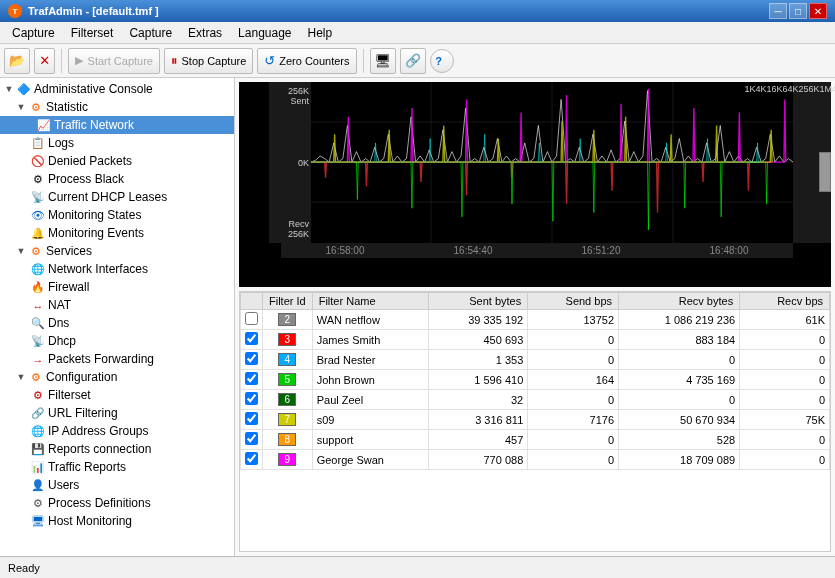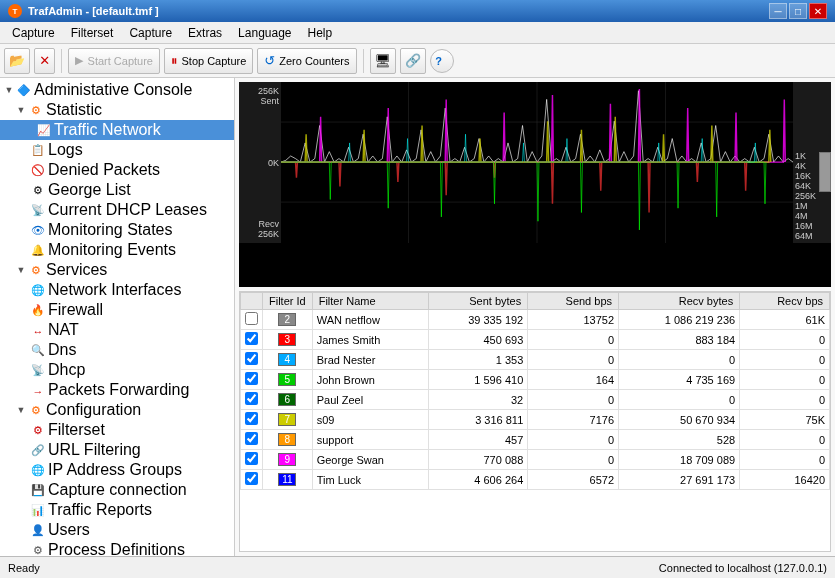--- a/index.html
+++ b/index.html
@@ -25,21 +25,21 @@
     
     
     .main { display: flex; height: calc(578px - 22px - 22px - 34px - 22px); }
     
     
     .sidebar { width: 235px; background: white; border-right: 1px solid #ccc; overflow-y: auto; padding: 2px 0; }
     .tree-item { display: flex; align-items: center; padding: 1px 0; cursor: pointer; white-space: nowrap; }
     .tree-item.selected { background: #4a90d9; color: white; }
     .tree-expand { width: 14px; height: 14px; display: inline-flex; align-items: center; justify-content: center; color: #555; font-size: 9px; cursor: pointer; }
     .tree-icon { width: 16px; height: 16px; display: inline-flex; align-items: center; justify-content: center; margin-right: 2px; font-size: 11px; }
-    .tree-label { font-size: 16px; }
+    .tree-label { font-size: 12px; }
     
     
     .content { flex: 1; background: #f8f8f8; display: flex; flex-direction: column; overflow: hidden; }
     
     
     .chart-container { position: relative; background: black; margin: 4px; flex-shrink: 0; }
     
     
     .table-container { flex: 1; overflow: auto; margin: 0 4px 4px 4px; background: white; border: 1px solid #ccc; }
     table { width: 100%; border-collapse: collapse; font-size: 11px; }
@@ -131,21 +131,21 @@
     <div class="tree-item" style="padding-left:30px;">
       <span class="tree-icon">📋</span>
       <span class="tree-label">Logs</span>
     </div>
     <div class="tree-item" style="padding-left:30px;">
       <span class="tree-icon" style="color:#cc0000;">🚫</span>
       <span class="tree-label">Denied Packets</span>
     </div>
     <div class="tree-item" style="padding-left:30px;">
       <span class="tree-icon">⚙</span>
-      <span class="tree-label">George List</span>
+      <span class="tree-label">Process Black</span>
     </div>
     <div class="tree-item" style="padding-left:30px;">
       <span class="tree-icon" style="color:#0066cc;">📡</span>
       <span class="tree-label">Current DHCP Leases</span>
     </div>
     <div class="tree-item" style="padding-left:30px;">
       <span class="tree-icon" style="color:#0066cc;">👁</span>
       <span class="tree-label">Monitoring States</span>
     </div>
     <div class="tree-item" style="padding-left:30px;">
@@ -195,21 +195,21 @@
     <div class="tree-item" style="padding-left:30px;">
       <span class="tree-icon" style="color:#cc0000;">🔗</span>
       <span class="tree-label">URL Filtering</span>
     </div>
     <div class="tree-item" style="padding-left:30px;">
       <span class="tree-icon" style="color:#0066cc;">🌐</span>
       <span class="tree-label">IP Address Groups</span>
     </div>
     <div class="tree-item" style="padding-left:30px;">
       <span class="tree-icon" style="color:#555;">💾</span>
-      <span class="tree-label">Capture connection</span>
+      <span class="tree-label">Reports connection</span>
     </div>
     <div class="tree-item" style="padding-left:30px;">
       <span class="tree-icon" style="color:#0066cc;">📊</span>
       <span class="tree-label">Traffic Reports</span>
     </div>
     <div class="tree-item" style="padding-left:30px;">
       <span class="tree-icon" style="color:#555;">👤</span>
       <span class="tree-label">Users</span>
     </div>
     <div class="tree-item" style="padding-left:30px;">
@@ -218,21 +218,21 @@
     </div>
     <div class="tree-item" style="padding-left:30px;">
       <span class="tree-icon" style="color:#0066cc;">🖥</span>
       <span class="tree-label">Host Monitoring</span>
     </div>
   </div>
 
   <div class="content">
 
     <div class="chart-container" style="height:205px;">
-      <div style="display:flex; height:161px; position:relative;">
+      <div style="display:flex; height:161px; position:relative;margin-left:30px;">
 
         <div style="width:42px; background:#1a1a1a; display:flex; flex-direction:column; justify-content:space-between; padding:4px 2px; font-size:9px; color:#ccc; text-align:right;">
           <span>256K<br>Sent</span>
           <span>0K</span>
           <span>Recv<br>256K</span>
         </div>
 
         <div style="flex:1; background:black; position:relative; overflow:hidden;">
           <svg width="100%" height="100%" viewBox="0 0 530 185" preserveAspectRatio="none">
 
@@ -251,35 +251,41 @@
             <polyline points="0,92 25,92 26,60 27,92 85,92 86,55 87,92 145,92 146,50 147,92 205,92 206,65 207,92 275,92 276,45 277,92 310,92 311,55 312,92 345,92 346,40 347,92 395,92 396,60 397,92 445,92 446,50 447,92 505,92 506,55 507,92" fill="none" stroke="#cccc00" stroke-width="1.5" opacity="0.8"></polyline>
 
             <polyline points="0,92 70,92 71,70 72,92 130,92 131,65 132,92 190,92 191,60 192,92 250,92 251,70 252,92 295,92 296,65 297,92 390,92 391,70 392,92 435,92 436,65 437,92 490,92 491,70 492,92" fill="none" stroke="#00ffff" stroke-width="1" opacity="0.6"></polyline>
 
             <polyline points="0,92 15,92 16,110 17,92 60,92 61,120 62,92 120,92 121,115 122,92 170,92 171,130 172,92 220,92 221,110 222,92 280,92 281,140 282,92 330,92 331,125 332,92 380,92 381,150 382,92 430,92 431,115 432,92 480,92 481,125 482,92" fill="none" stroke="#ff3333" stroke-width="1.5" opacity="0.7"></polyline>
 
             <polyline points="0,92 50,92 51,135 52,92 110,92 111,145 112,92 165,92 166,155 167,92 220,92 221,140 222,92 265,92 266,160 267,92 310,92 311,150 312,92 370,92 371,170 372,92 410,92 411,145 412,92 450,92 451,155 452,92 500,92 501,140 502,92" fill="none" stroke="#00ff00" stroke-width="1" opacity="0.7"></polyline>
           </svg>
         </div>
 
-        <div style="width:38px; background:#1a1a1a; display:flex; flex-direction:column; justify-content:flex-end; padding:2px 2px; font-size:9px; color:#ccc; text-align:left; position:relative;">
+        <div style="width:38px; background:#1a1a1a; display:flex; justify-content:center; padding:2px 2px; font-size:9px; color:#ccc; text-align:left; position:relative;">
           <span>1K</span>
           <span>4K</span>
           <span>16K</span>
           <span>64K</span>
           <span>256K</span>
           <span>1M</span>
           <span>4M</span>
           <span>16M</span>
           <span>64M</span>
 
           <div style="position:absolute; right:0; top:70px; width:12px; height:40px; background:#999; border:1px solid #777;"></div>
         </div>
       </div>
 
+      <div style="background:#1a1a1a; margin-left:42px; margin-right:38px; display:flex; justify-content:space-around; padding:2px 0; font-size:10px; color:#888;">
+        <span>16:58:00</span>
+        <span>16:54:40</span>
+        <span>16:51:20</span>
+        <span>16:48:00</span>
+      </div>
     </div>
 
     <div class="table-container">
       <table>
         <thead>
           <tr>
             <th class="col-checkbox"></th>
             <th class="col-id">Filter Id</th>
             <th>Filter Name</th>
             <th class="col-num">Sent bytes</th>
@@ -386,36 +392,22 @@
     </td>
     <td class="col-id" style="text-align:center;">
       <span style="display:inline-block; background:#ff00ff; color:white; min-width:18px; text-align:center; padding:0 2px; font-size:10px; border:1px solid #666;">9</span>
     </td>
     <td>George Swan</td>
     <td class="col-num">770 088</td>
     <td class="col-num">0</td>
     <td class="col-num">18 709 089</td>
     <td class="col-num">0</td>
   </tr>
-            <tr>
-    <td class="col-checkbox">
-      <input type="checkbox" checked="" style="margin: 0px;">
-    </td>
-    <td class="col-id" style="text-align:center;">
-      <span style="display:inline-block; background:#0000ff; color:white; min-width:18px; text-align:center; padding:0 2px; font-size:10px; border:1px solid #666;">11</span>
-    </td>
-    <td>Tim Luck</td>
-    <td class="col-num">4 606 264</td>
-    <td class="col-num">6572</td>
-    <td class="col-num">27 691 173</td>
-    <td class="col-num">16420</td>
-  </tr>
           </tbody>
       </table>
     </div>
 
   </div>
 </div>
 
 <div class="status-bar">
   <span>Ready</span>
-  <span>Connected to localhost (127.0.0.1)</span>
 </div>
 
 </body></html>

